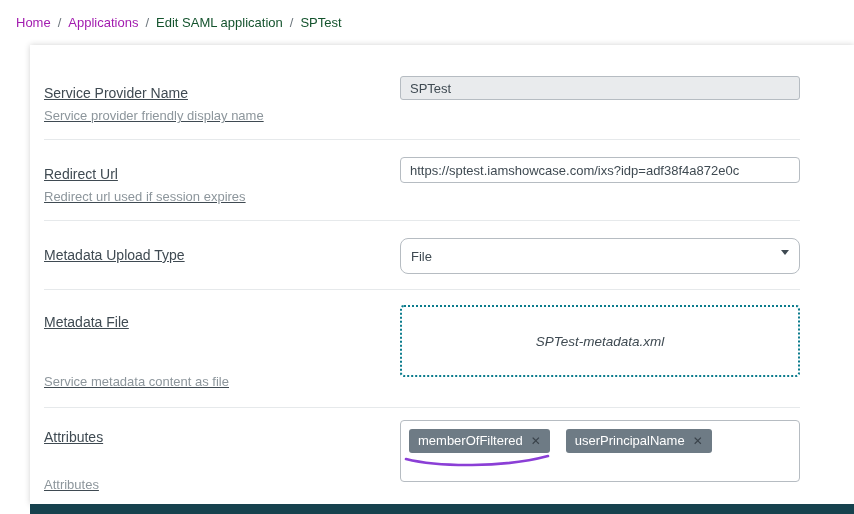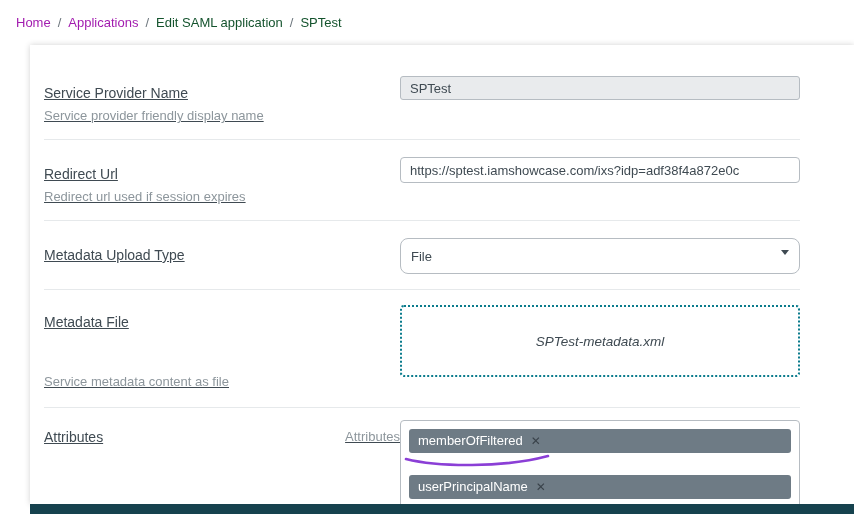--- a/index.html
+++ b/index.html
@@ -127,21 +127,21 @@
 
   
   .attr-box {
     position: relative;
     width: 100%;
     min-height: 62px;
     border: 1px solid #b6bcc2;
     border-radius: 4px;
     padding: 8px;
   }
-  .chips { display: flex; gap: 22px; flex-direction: column; }
+  .chips { display: flex; gap: 16px; }
   .chip {
     display: inline-flex;
     align-items: center;
     gap: 8px;
     background: #6e7b85;
     color: #ffffff;
     font-size: 13px;
     padding: 4px 9px 5px 9px;
     border-radius: 3px;
     white-space: nowrap;
@@ -154,21 +154,21 @@
     line-height: 1;
   }
   .annotation {
     position: absolute;
     left: 2px; top: 32px;
     pointer-events: none;
   }
 
   .attr-left {
     display: flex;
-    flex-direction: row;
+    flex-direction: column;
     justify-content: space-between;
     min-height: 72px;
   }
   .attr-left .helper { margin-top: 0; }
 
   
   .footer-bar {
     position: absolute;
     left: 30px; right: 0; bottom: 0;
     height: 10px;

